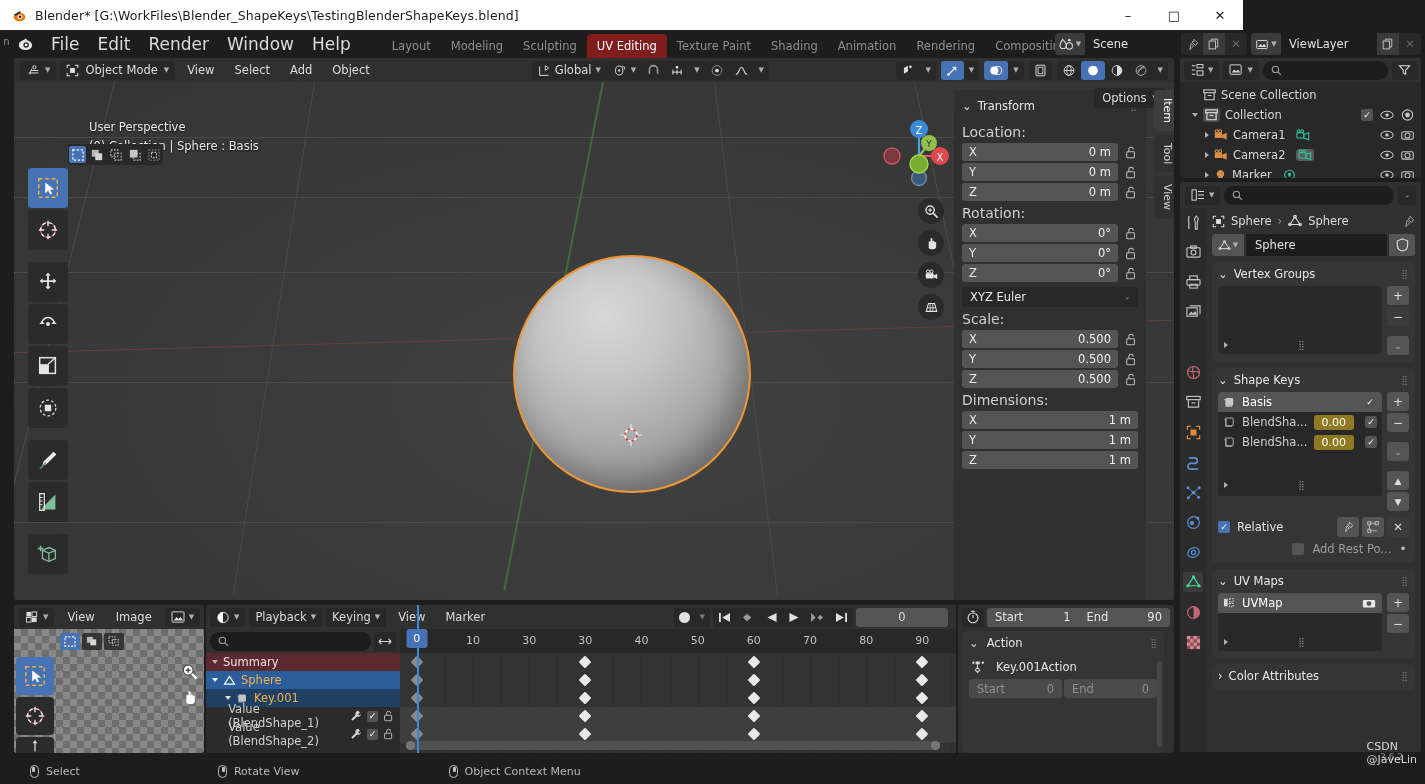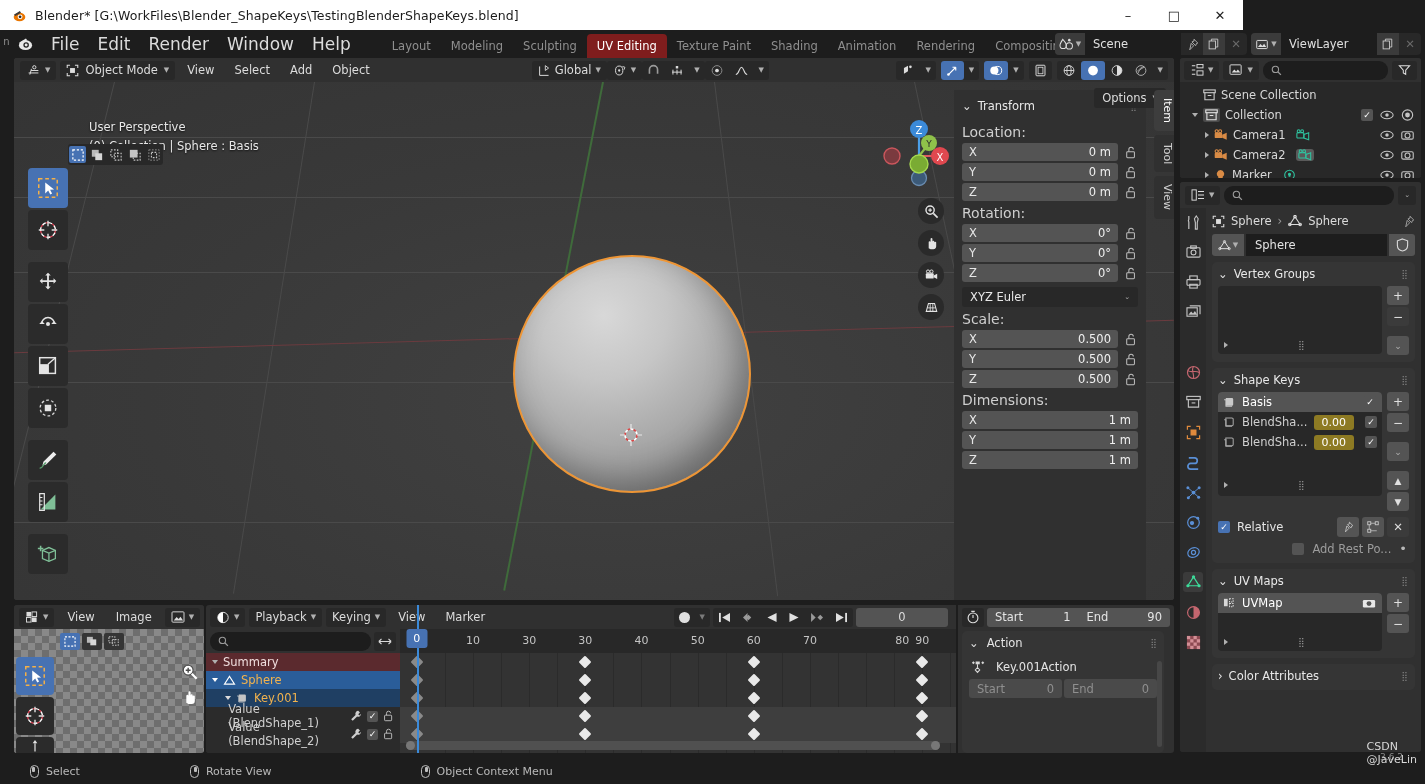--- a/index.html
+++ b/index.html
@@ -1549,21 +1549,21 @@
 
     <div class="dp-timeline" id="ruler">
         <div class="tick-label" style="left: 16.8485px;">0</div>
         <div class="tick-label" style="left: 73.0101px;">10</div>
         <div class="tick-label" style="left: 129.172px;">30</div>
         <div class="tick-label" style="left: 185.333px;">30</div>
         <div class="tick-label" style="left: 241.495px;">40</div>
         <div class="tick-label" style="left: 297.657px;">50</div>
         <div class="tick-label" style="left: 353.818px;">60</div>
         <div class="tick-label" style="left: 409.98px;">70</div>
-        <div class="tick-label" style="left: 466.141px; margin-left: 36px;">80</div>
+        <div class="tick-label" style="left: 466.141px;">80</div>
         <div class="tick-label" style="left: 522.303px;">90</div>
       </div>
     <div class="dp-grid" id="kgrid">
         <div class="vline" style="left: 16.8485px;"></div>
         <div class="vline" style="left: 44.9293px;"></div>
         <div class="vline" style="left: 73.0101px;"></div>
         <div class="vline" style="left: 101.091px;"></div>
         <div class="vline" style="left: 129.172px;"></div>
         <div class="vline" style="left: 157.253px;"></div>
         <div class="vline" style="left: 185.333px;"></div>
@@ -1670,21 +1670,21 @@
     </div>
   </div>
 
   <div class="statusbar">
     <div class="sb-item">
       <span class="mouse l">
           <i></i>
         </span>
       <span>Select</span>
     </div>
-    <div class="sb-item" style="margin-left:86px;">
+    <div class="sb-item" style="margin-left:114px;">
       <span class="mouse m">
           <i></i>
         </span>
       <span>Rotate View</span>
     </div>
     <div class="sb-item" style="margin-left:125px;">
       <span class="mouse r">
           <i></i>
         </span>
       <span>Object Context Menu</span>

